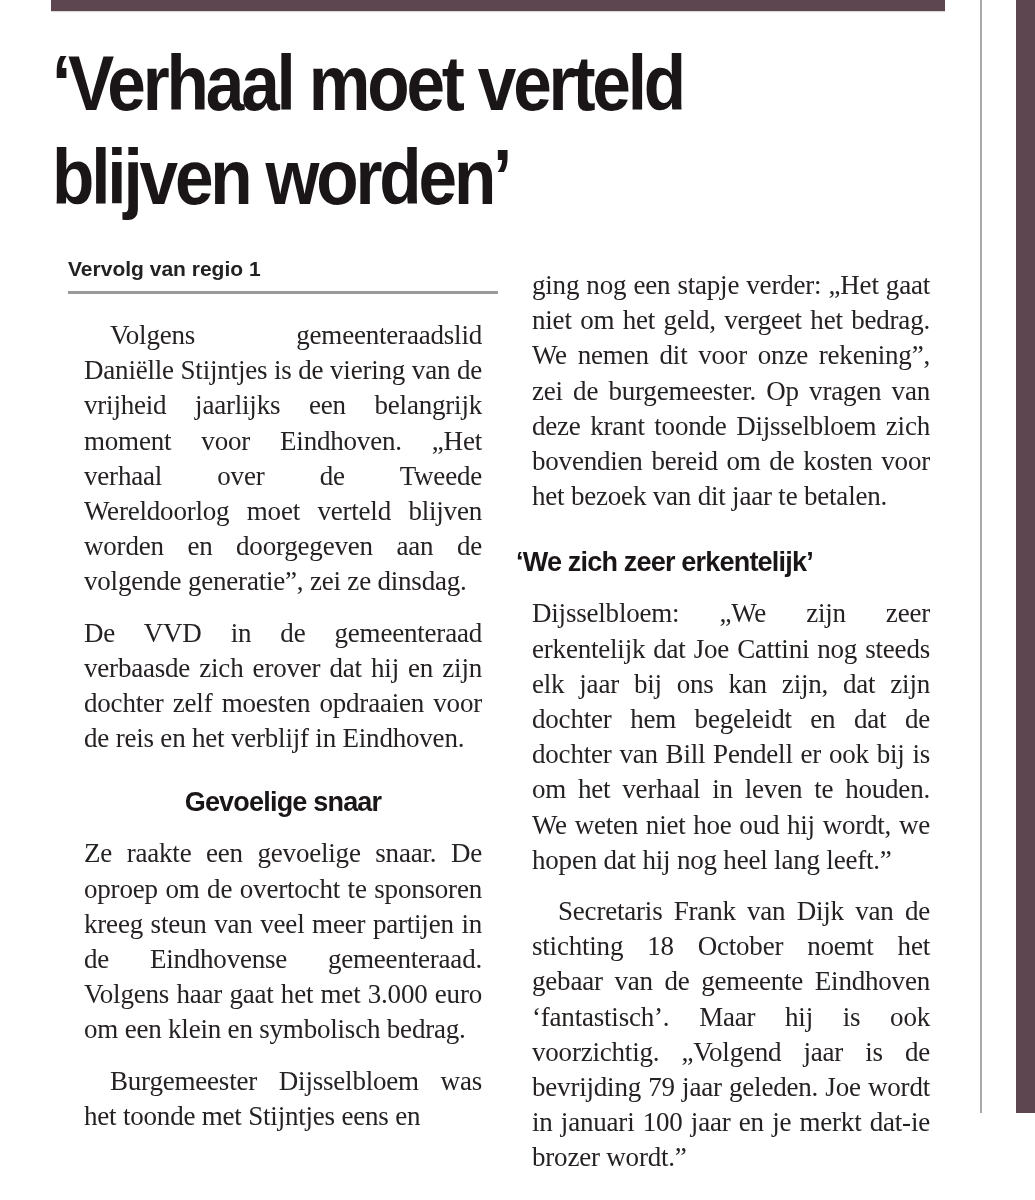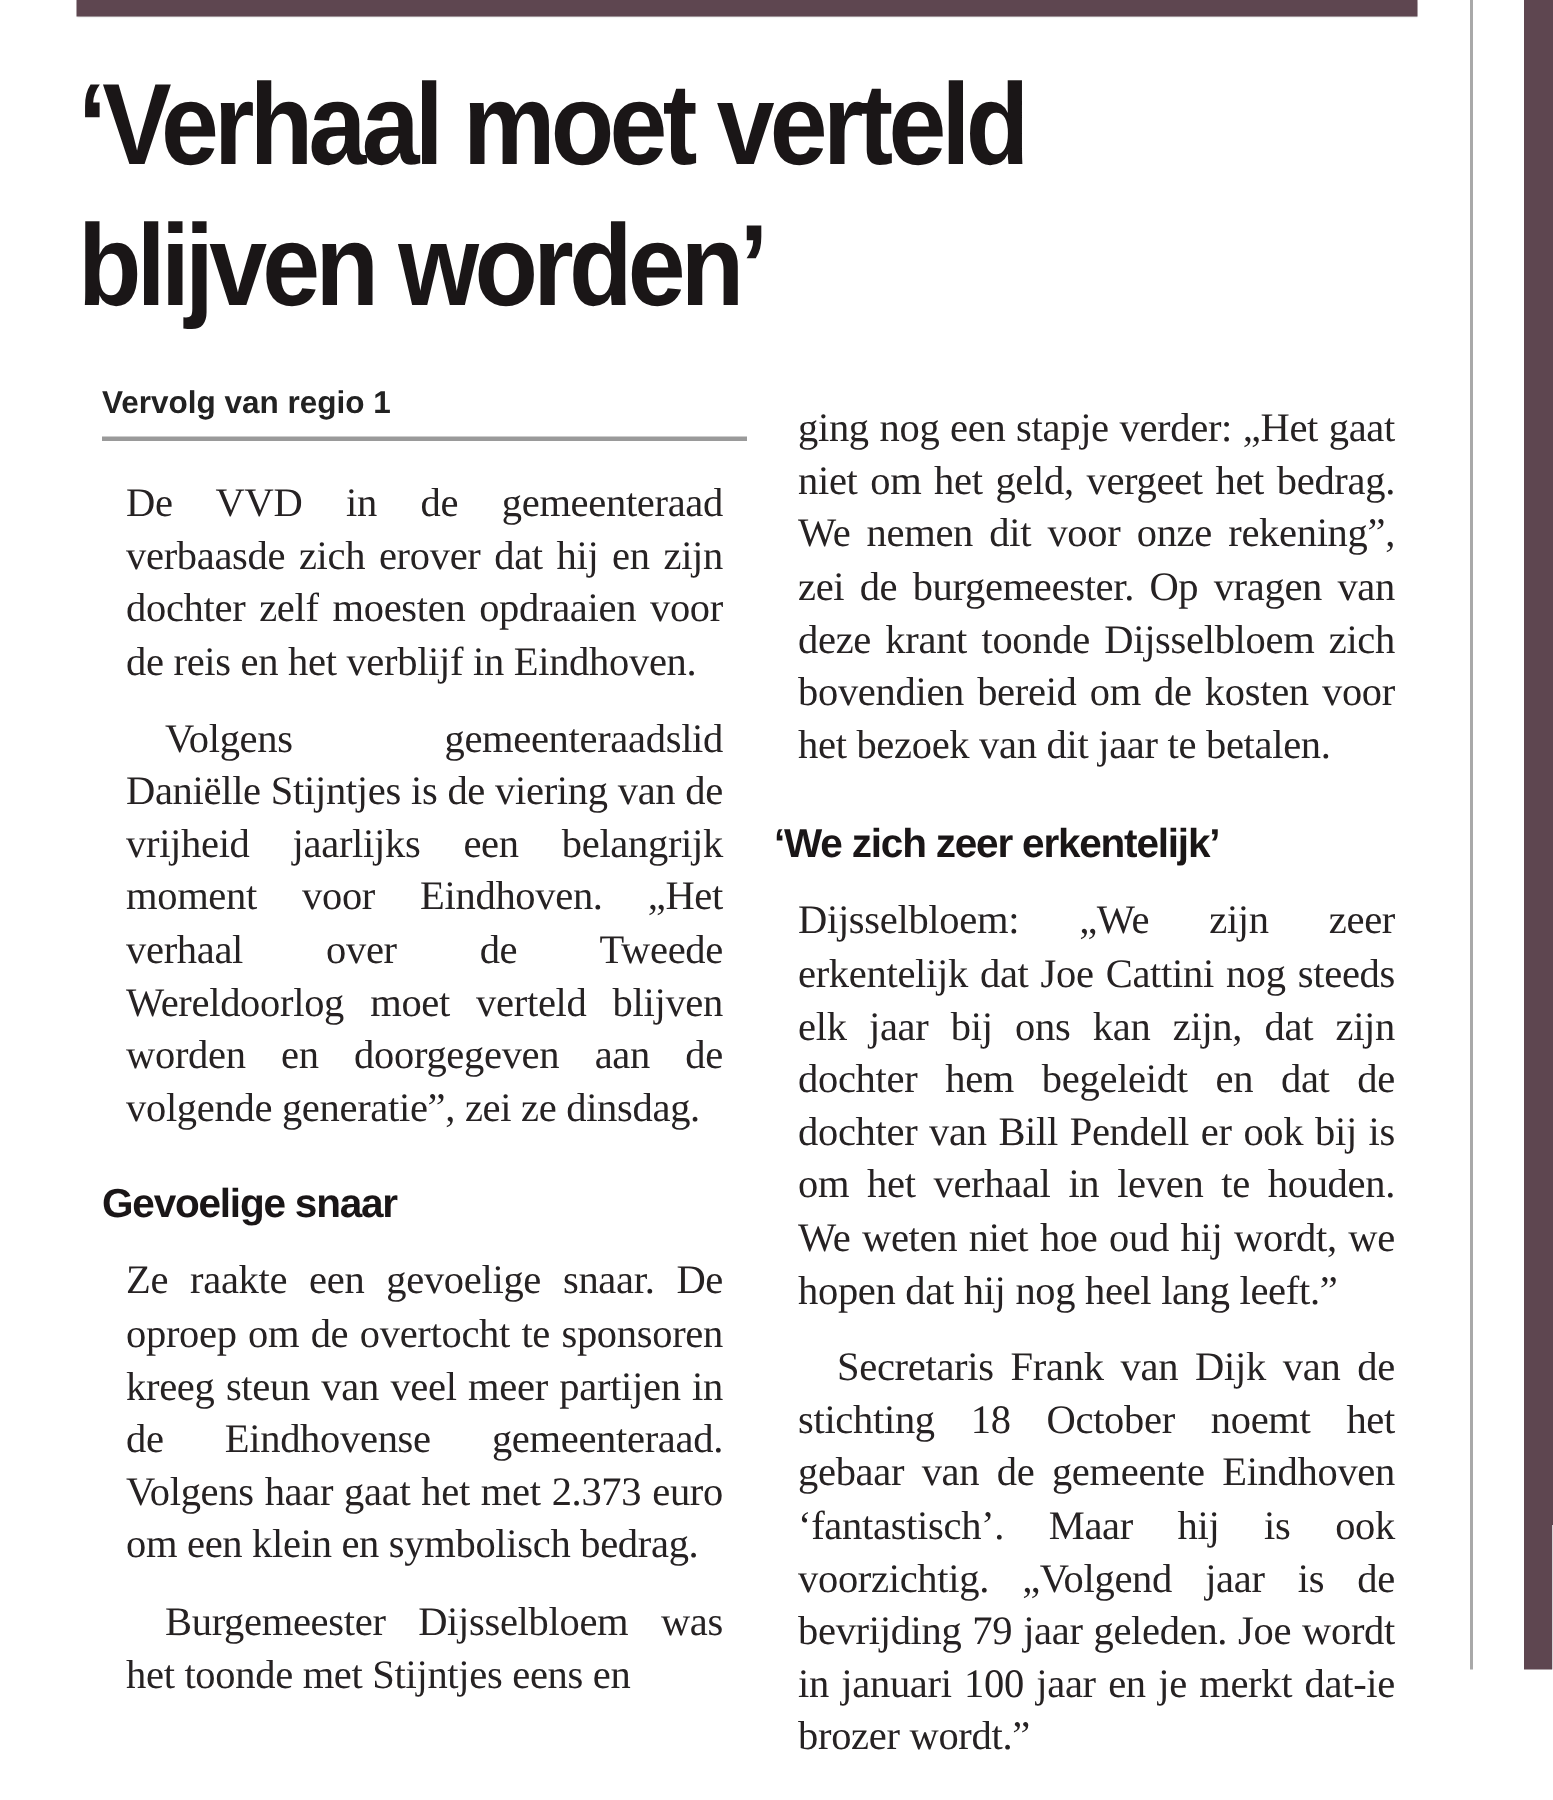--- a/index.html
+++ b/index.html
@@ -88,39 +88,39 @@
     .p.indent { text-indent: 26px; }
     .subhead {
       font-family: "Liberation Sans", sans-serif;
       font-weight: 700;
       font-size: 27px;
       line-height: 36px;
       letter-spacing: -0.8px;
       margin: 0;
       color: #1a1617;
     }
-    .sh-left { margin-top: 28px; }
+    .sh-left { margin-top: 28px; text-align: center; }
     .sh-right { margin-top: 30px; }
   </style>
 </head>
 <body>
 
 <div class="top-bar"></div>
 <div class="v-rule"></div>
 <div class="right-bar"></div>
 
 <h1 class="headline">‘Verhaal moet verteld blijven worden’</h1>
 
 <div class="col col-left">
   <p class="kicker">Vervolg van regio 1</p>
   <div class="kicker-rule"></div>
+  <p class="p indent">Volgens gemeenteraadslid Daniëlle Stijntjes is de viering van de vrijheid jaarlijks een belangrijk moment voor Eindhoven. „Het verhaal over de Tweede Wereldoorlog moet verteld blijven worden en doorgegeven aan de volgende generatie”, zei ze dinsdag.</p>
   <p class="p">De VVD in de gemeenteraad verbaasde zich erover dat hij en zijn dochter zelf moesten opdraaien voor de reis en het verblijf in Eindhoven.</p>
-  <p class="p indent">Volgens gemeenteraadslid Daniëlle Stijntjes is de viering van de vrijheid jaarlijks een belangrijk moment voor Eindhoven. „Het verhaal over de Tweede Wereldoorlog moet verteld blijven worden en doorgegeven aan de volgende generatie”, zei ze dinsdag.</p>
   <h2 class="subhead sh-left">Gevoelige snaar</h2>
-  <p class="p">Ze raakte een gevoelige snaar. De oproep om de overtocht te sponsoren kreeg steun van veel meer partijen in de Eindhovense gemeenteraad. Volgens haar gaat het met 2.373 euro om een klein en symbolisch bedrag.</p>
+  <p class="p">Ze raakte een gevoelige snaar. De oproep om de overtocht te sponsoren kreeg steun van veel meer partijen in de Eindhovense gemeenteraad. Volgens haar gaat het met 3.000 euro om een klein en symbolisch bedrag.</p>
   <p class="p indent">Burgemeester Dijsselbloem was het toonde met Stijntjes eens en</p>
 </div>
 
 <div class="col col-right">
   <p class="p">ging nog een stapje verder: „Het gaat niet om het geld, vergeet het bedrag. We nemen dit voor onze rekening”, zei de burgemeester. Op vragen van deze krant toonde Dijsselbloem zich bovendien bereid om de kosten voor het bezoek van dit jaar te betalen.</p>
   <h2 class="subhead sh-right">‘We zich zeer erkentelijk’</h2>
   <p class="p">Dijsselbloem: „We zijn zeer erkentelijk dat Joe Cattini nog steeds elk jaar bij ons kan zijn, dat zijn dochter hem begeleidt en dat de dochter van Bill Pendell er ook bij is om het verhaal in leven te houden. We weten niet hoe oud hij wordt, we hopen dat hij nog heel lang leeft.”</p>
   <p class="p indent">Secretaris Frank van Dijk van de stichting 18 October noemt het gebaar van de gemeente Eindhoven ‘fantastisch’. Maar hij is ook voorzichtig. „Volgend jaar is de bevrijding 79 jaar geleden. Joe wordt in januari 100 jaar en je merkt dat-ie brozer wordt.”</p>
 </div>
 

